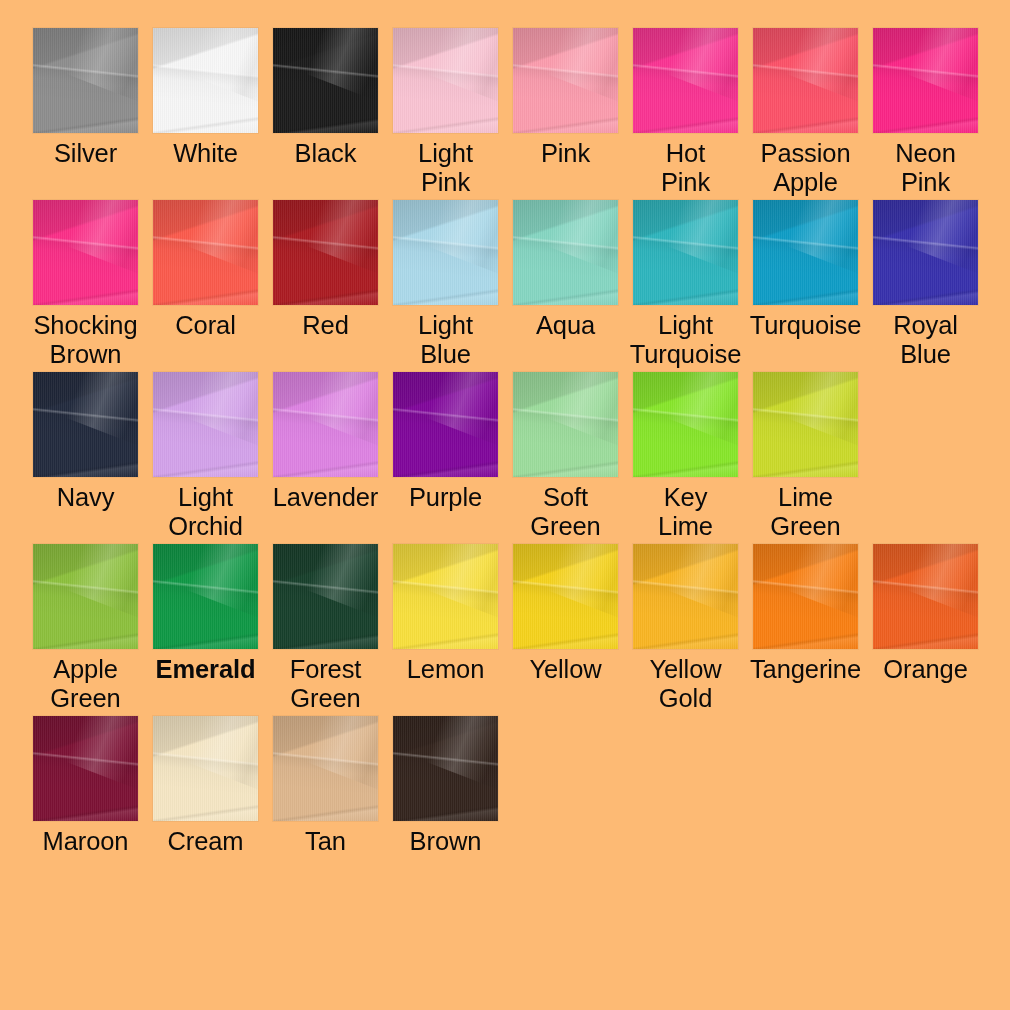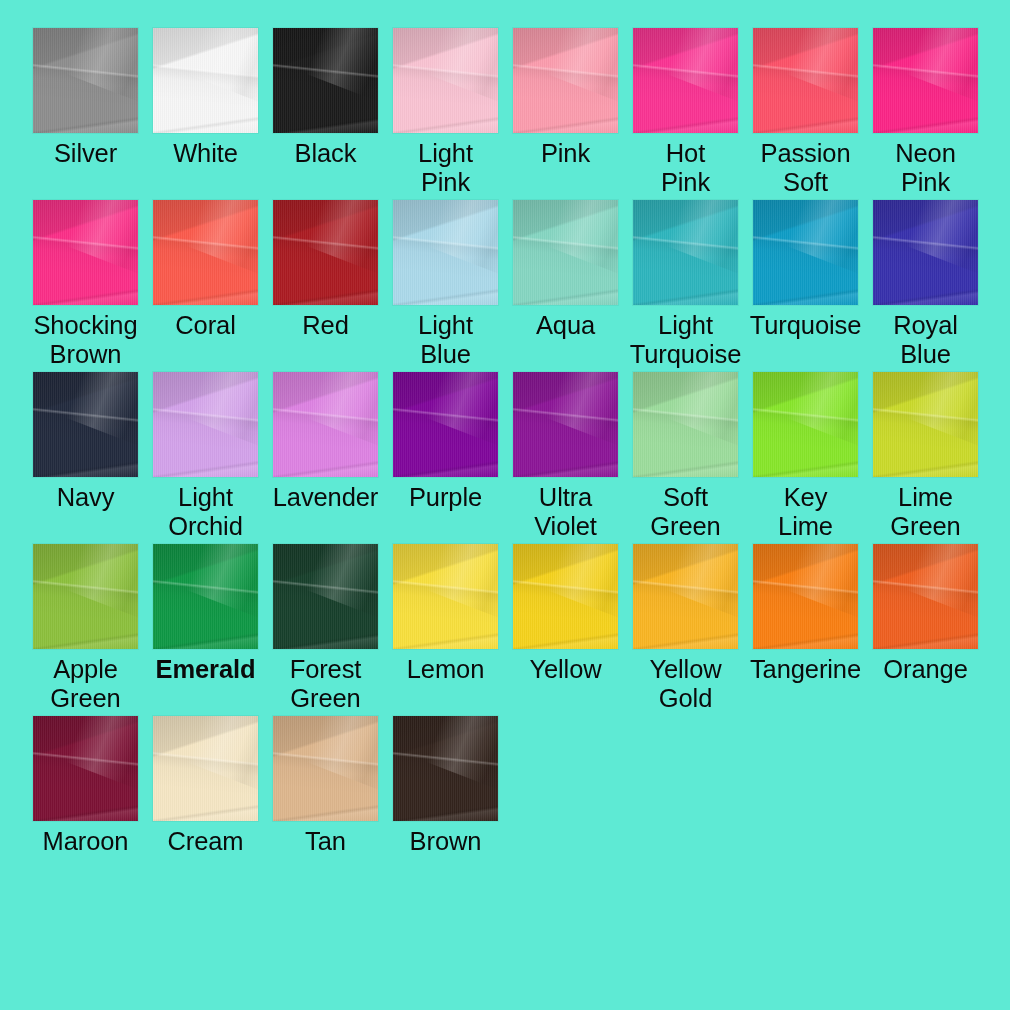--- a/index.html
+++ b/index.html
@@ -137,21 +137,21 @@
     color: #0a0a0a;
     font-family: "Liberation Sans", sans-serif;
     font-weight: 400;
     letter-spacing: -0.1px;
     white-space: pre-line;
   }
 </style>
 </head>
 <body>
 
-<div id="color-grid" style="background: #5eead4;">
+<div id="color-grid" style="background: #fdba74;">
     <div class="swatch-row">
       <div class="swatch-cell">
         <div class="swatch-chip" style="background-color: rgb(141, 141, 141);">
           <div class="chip-fold-a"></div>
           <div class="chip-fold-b"></div>
           <div class="chip-fold-c"></div>
           <div class="chip-fold-d"></div>
           <div class="chip-weave"></div>
         </div>
         <div class="swatch-label" style="color: rgb(10, 10, 10);">Silver</div>
@@ -210,21 +210,21 @@
       </div>
       <div class="swatch-cell">
         <div class="swatch-chip" style="background-color: rgb(252, 81, 104);">
           <div class="chip-fold-a"></div>
           <div class="chip-fold-b"></div>
           <div class="chip-fold-c"></div>
           <div class="chip-fold-d"></div>
           <div class="chip-weave"></div>
         </div>
         <div class="swatch-label" style="color: rgb(10, 10, 10);">Passion
-Soft</div>
+Apple</div>
       </div>
       <div class="swatch-cell">
         <div class="swatch-chip" style="background-color: rgb(251, 37, 134);">
           <div class="chip-fold-a"></div>
           <div class="chip-fold-b"></div>
           <div class="chip-fold-c"></div>
           <div class="chip-fold-d"></div>
           <div class="chip-weave"></div>
         </div>
         <div class="swatch-label" style="color: rgb(10, 10, 10);">Neon
@@ -353,31 +353,20 @@
         <div class="swatch-chip" style="background-color: rgb(128, 6, 155);">
           <div class="chip-fold-a"></div>
           <div class="chip-fold-b"></div>
           <div class="chip-fold-c"></div>
           <div class="chip-fold-d"></div>
           <div class="chip-weave"></div>
         </div>
         <div class="swatch-label" style="color: rgb(10, 10, 10);">Purple</div>
       </div>
       <div class="swatch-cell">
-        <div class="swatch-chip" style="background-color: rgb(140, 21, 151);">
-          <div class="chip-fold-a"></div>
-          <div class="chip-fold-b"></div>
-          <div class="chip-fold-c"></div>
-          <div class="chip-fold-d"></div>
-          <div class="chip-weave"></div>
-        </div>
-        <div class="swatch-label" style="color: rgb(10, 10, 10);">Ultra
-Violet</div>
-      </div>
-      <div class="swatch-cell">
         <div class="swatch-chip" style="background-color: rgb(156, 220, 156);">
           <div class="chip-fold-a"></div>
           <div class="chip-fold-b"></div>
           <div class="chip-fold-c"></div>
           <div class="chip-fold-d"></div>
           <div class="chip-weave"></div>
         </div>
         <div class="swatch-label" style="color: rgb(10, 10, 10);">Soft
 Green</div>
       </div>

